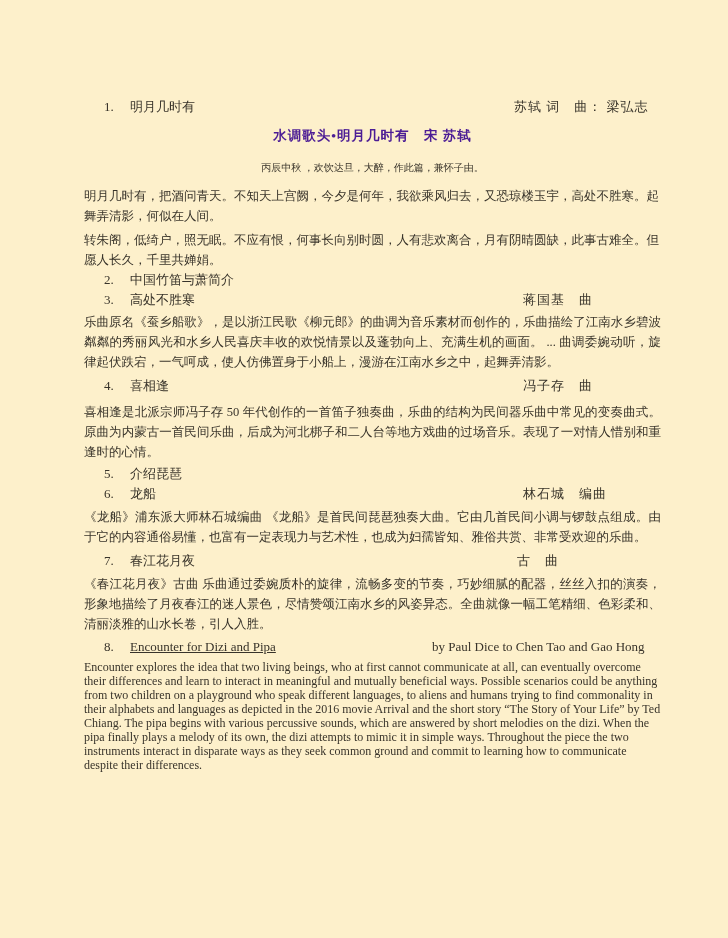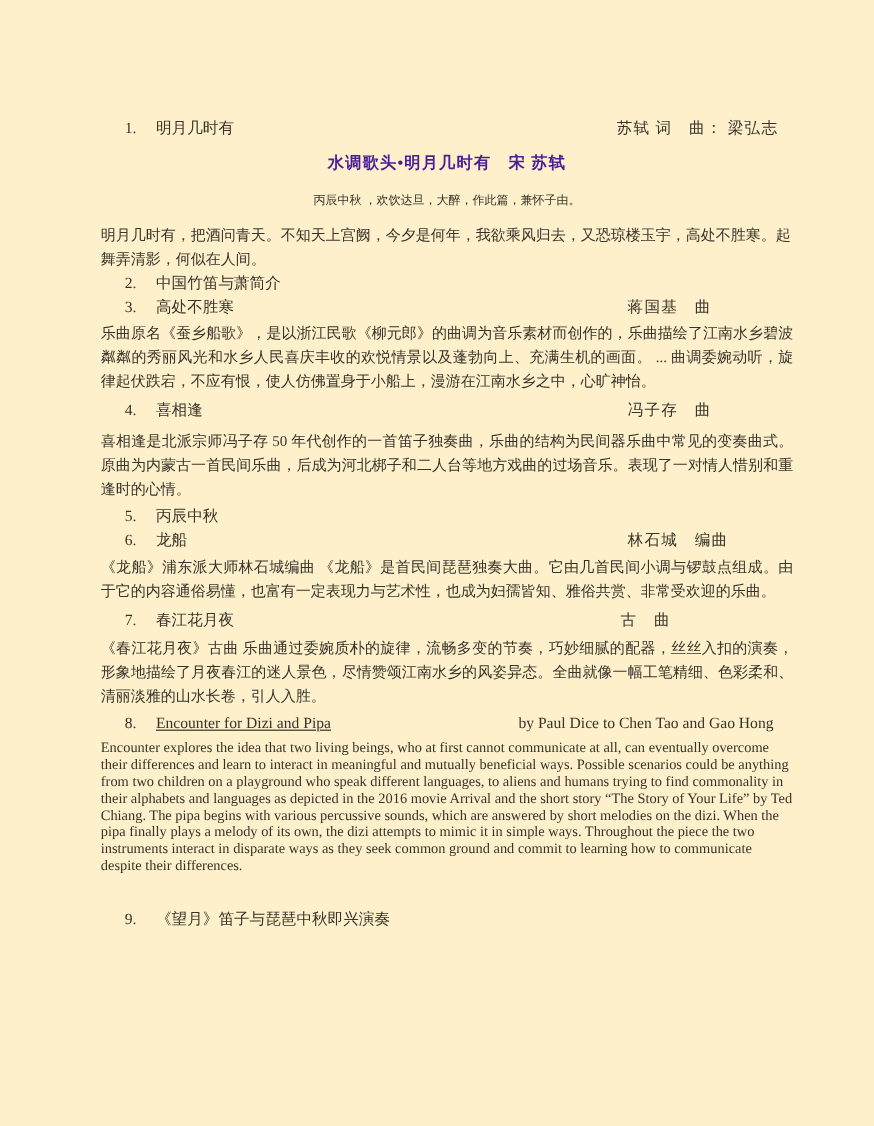--- a/index.html
+++ b/index.html
@@ -92,57 +92,55 @@
   <div class="content">
 
     <div class="item-row">
       <span class="num">1.</span><span class="title">明月几时有</span>
       <span class="credit" style="left:430px;">苏轼 词　曲： 梁弘志</span>
     </div>
 
     <div class="poem-title">水调歌头•明月几时有　宋 苏轼</div>
     <div class="poem-preface">丙辰中秋 ，欢饮达旦，大醉，作此篇，兼怀子由。</div>
     <div class="poem-stanza stanza-1">明月几时有，把酒问青天。不知天上宫阙，今夕是何年，我欲乘风归去，又恐琼楼玉宇，高处不胜寒。起舞弄清影，何似在人间。</div>
+    <div class="poem-stanza stanza-2">转朱阁，低绮户，照无眠。不应有恨，何事长向别时圆，人有悲欢离合，月有阴晴圆缺，此事古难全。但愿人长久，千里共婵娟。</div>
 
     <div class="item-row mt0">
       <span class="num">2.</span><span class="title">中国竹笛与萧简介</span>
     </div>
 
     <div class="item-row mt0">
       <span class="num">3.</span><span class="title">高处不胜寒</span>
       <span class="credit" style="left:439px;">蒋国基　曲</span>
     </div>
-    <div class="desc mt2">乐曲原名《蚕乡船歌》，是以浙江民歌《柳元郎》的曲调为音乐素材而创作的，乐曲描绘了江南水乡碧波粼粼的秀丽风光和水乡人民喜庆丰收的欢悦情景以及蓬勃向上、充满生机的画面。 ... 曲调委婉动听，旋律起伏跌宕，不应有恨，使人仿佛置身于小船上，漫游在江南水乡之中，心旷神怡。</div>
+    <div class="desc mt2">乐曲原名《蚕乡船歌》，是以浙江民歌《柳元郎》的曲调为音乐素材而创作的，乐曲描绘了江南水乡碧波粼粼的秀丽风光和水乡人民喜庆丰收的欢悦情景以及蓬勃向上、充满生机的画面。 ... 曲调委婉动听，旋律起伏跌宕，一气呵成，使人仿佛置身于小船上，漫游在江南水乡之中，起舞弄清影。</div>
 
     <div class="item-row mt4">
       <span class="num">4.</span><span class="title">喜相逢</span>
       <span class="credit" style="left:439px;">冯子存　曲</span>
     </div>
     <div class="desc mt6">喜相逢是北派宗师冯子存 50 年代创作的一首笛子独奏曲，乐曲的结构为民间器乐曲中常见的变奏曲式。原曲为内蒙古一首民间乐曲，后成为河北梆子和二人台等地方戏曲的过场音乐。表现了一对情人惜别和重逢时的心情。</div>
 
     <div class="item-row mt2">
-      <span class="num">5.</span><span class="title">丙辰中秋</span>
+      <span class="num">5.</span><span class="title">介绍琵琶</span>
     </div>
 
     <div class="item-row mt0">
       <span class="num">6.</span><span class="title">龙船</span>
       <span class="credit" style="left:439px;">林石城　编曲</span>
     </div>
     <div class="desc mt3">《龙船》浦东派大师林石城编曲 《龙船》是首民间琵琶独奏大曲。它由几首民间小调与锣鼓点组成。由于它的内容通俗易懂，也富有一定表现力与艺术性，也成为妇孺皆知、雅俗共赏、非常受欢迎的乐曲。</div>
 
     <div class="item-row mt4">
       <span class="num">7.</span><span class="title">春江花月夜</span>
       <span class="credit" style="left:433px;">古　曲</span>
     </div>
     <div class="desc mt3">《春江花月夜》古曲 乐曲通过委婉质朴的旋律，流畅多变的节奏，巧妙细腻的配器，丝丝入扣的演奏，形象地描绘了月夜春江的迷人景色，尽情赞颂江南水乡的风姿异态。全曲就像一幅工笔精细、色彩柔和、清丽淡雅的山水长卷，引人入胜。</div>
 
     <div class="item-row en mt1">
       <span class="num">8.</span><span class="title">Encounter for Dizi and Pipa</span>
       <span class="credit" style="left:348px;">by Paul Dice to Chen Tao and Gao Hong</span>
     </div>
     <div class="desc desc-en mt3">Encounter explores the idea that two living beings, who at first cannot communicate at all, can eventually overcome their differences and learn to interact in meaningful and mutually beneficial ways. Possible scenarios could be anything from two children on a playground who speak different languages, to aliens and humans trying to find commonality in their alphabets and languages as depicted in the 2016 movie Arrival and the short story “The Story of Your Life” by Ted Chiang. The pipa begins with various percussive sounds, which are answered by short melodies on the dizi. When the pipa finally plays a melody of its own, the dizi attempts to mimic it in simple ways. Throughout the piece the two instruments interact in disparate ways as they seek common ground and commit to learning how to communicate despite their differences.</div>
 
-    <div class="item-row mt28">
-      <span class="num">9.</span><span class="title">《望月》笛子与琵琶中秋即兴演奏</span>
-    </div>
 
   </div>
 </div>
 
 </body></html>

